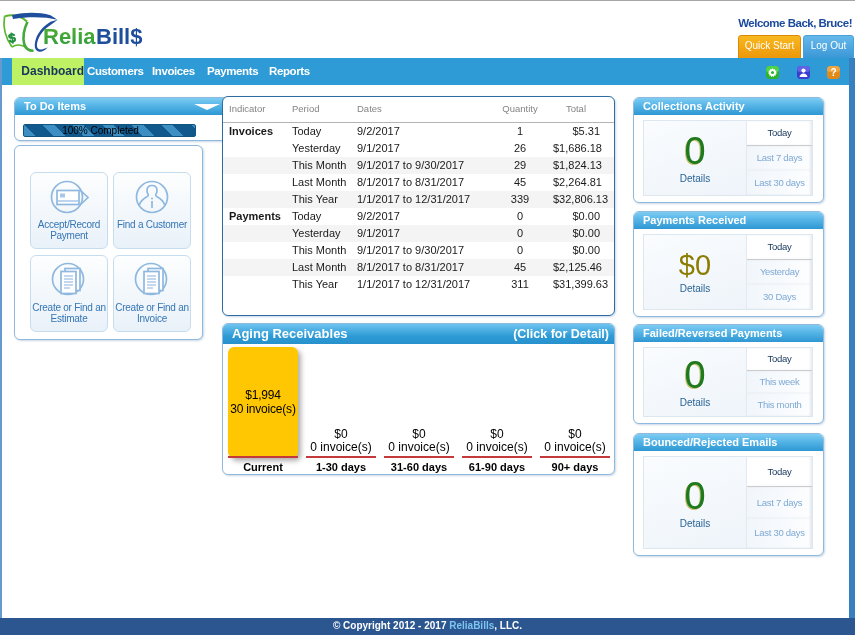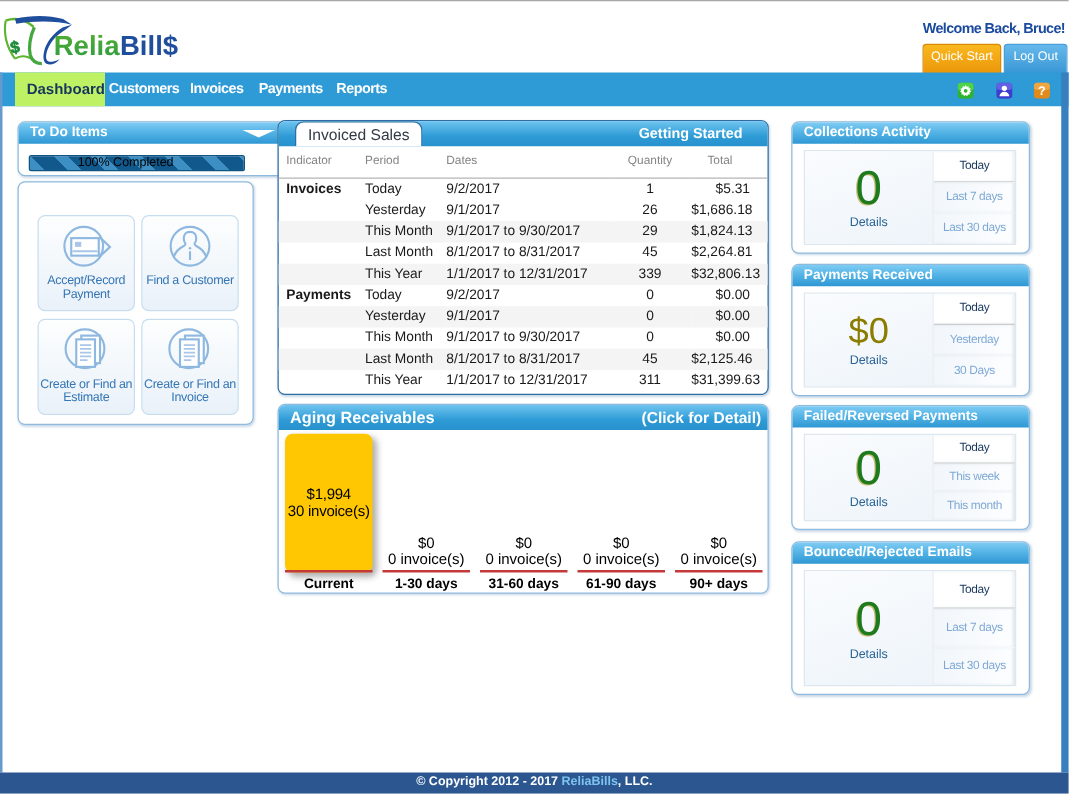--- a/index.html
+++ b/index.html
@@ -188,24 +188,20 @@
       <line x1="20" y1="18" x2="29" y2="18" stroke="#a9c6e8" stroke-width="1.4"></line>
       <line x1="20" y1="21" x2="29" y2="21" stroke="#a9c6e8" stroke-width="1.4"></line>
       <line x1="20" y1="24" x2="29" y2="24" stroke="#a9c6e8" stroke-width="1.4"></line>
       <line x1="20" y1="27" x2="26" y2="27" stroke="#a9c6e8" stroke-width="1.4"></line>
     </svg>
     Create or Find an<br>Invoice
   </div>
 </div>
 
 <div id="isales" class="panel">
-  <div class="phead">
-    <span id="istab">Invoiced Sales</span>
-    <span id="gstart">Getting Started</span>
-  </div>
   <table>
     <colgroup>
         <col style="width:69px">
         <col style="width:65px">
         <col style="width:130px">
         <col style="width:66px">
         <col style="width:61px">
       </colgroup>
     <tbody>
         <tr>

